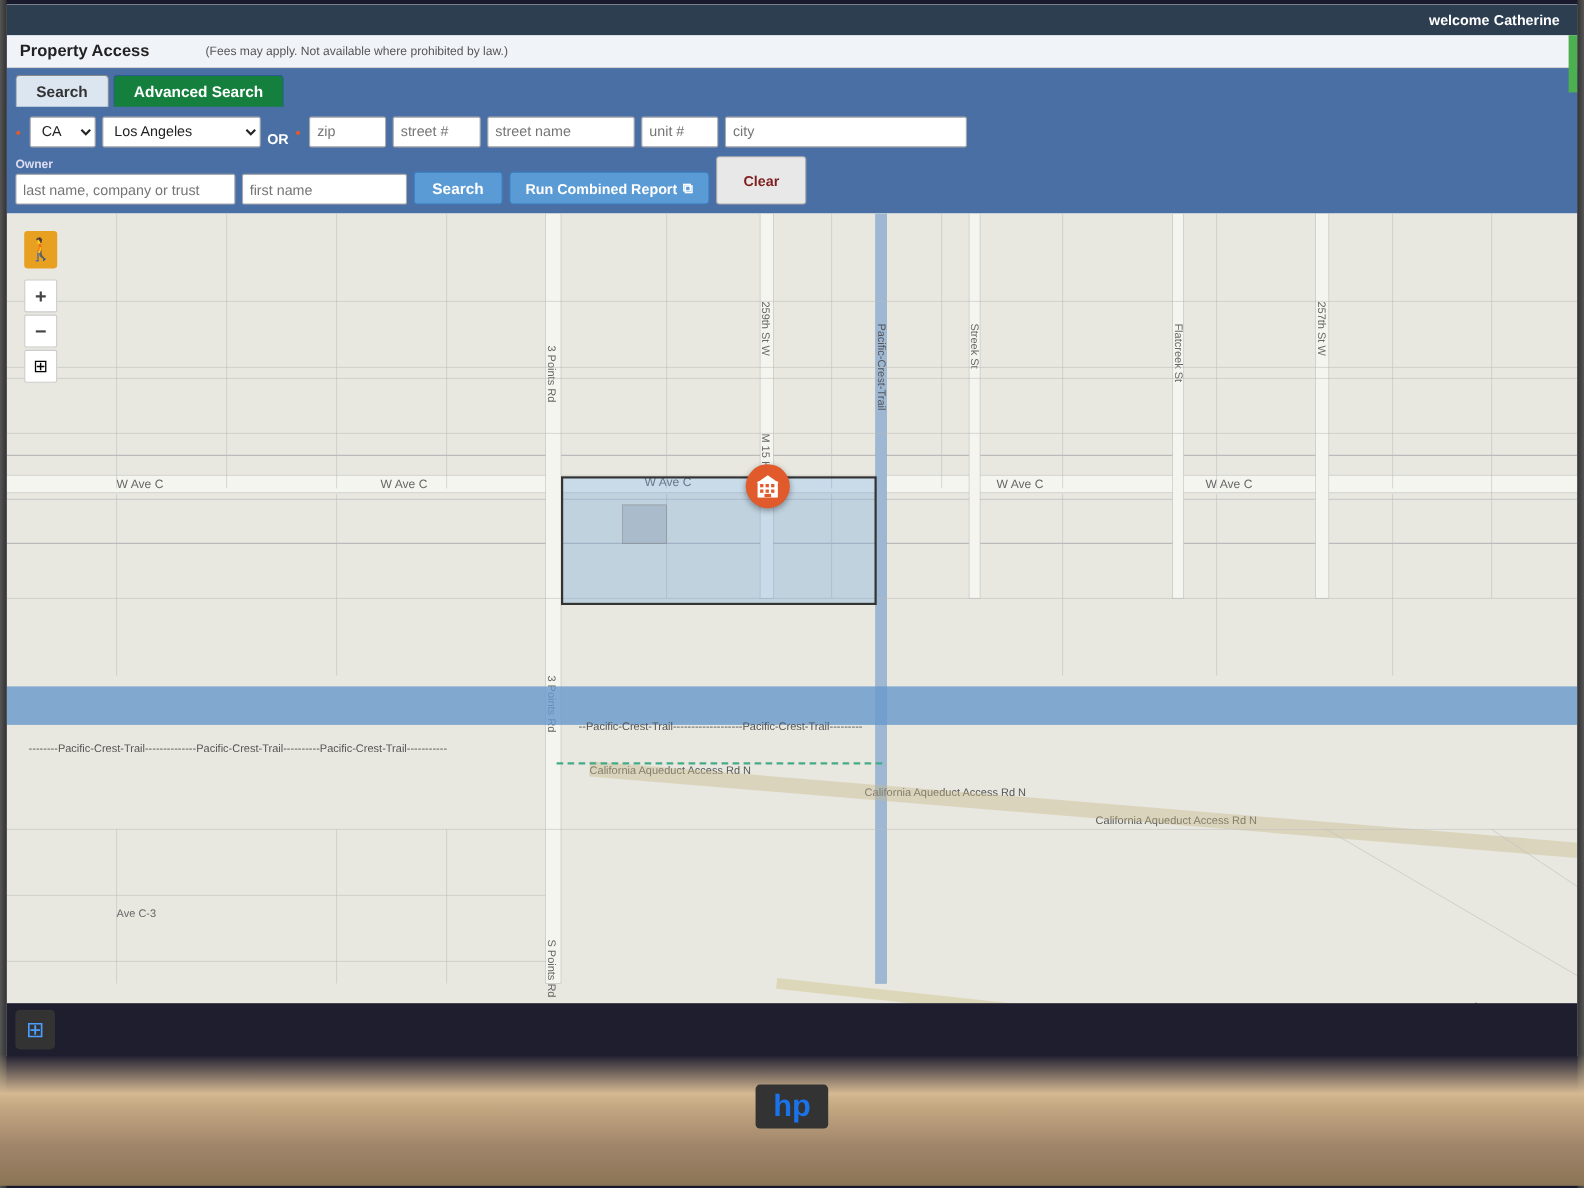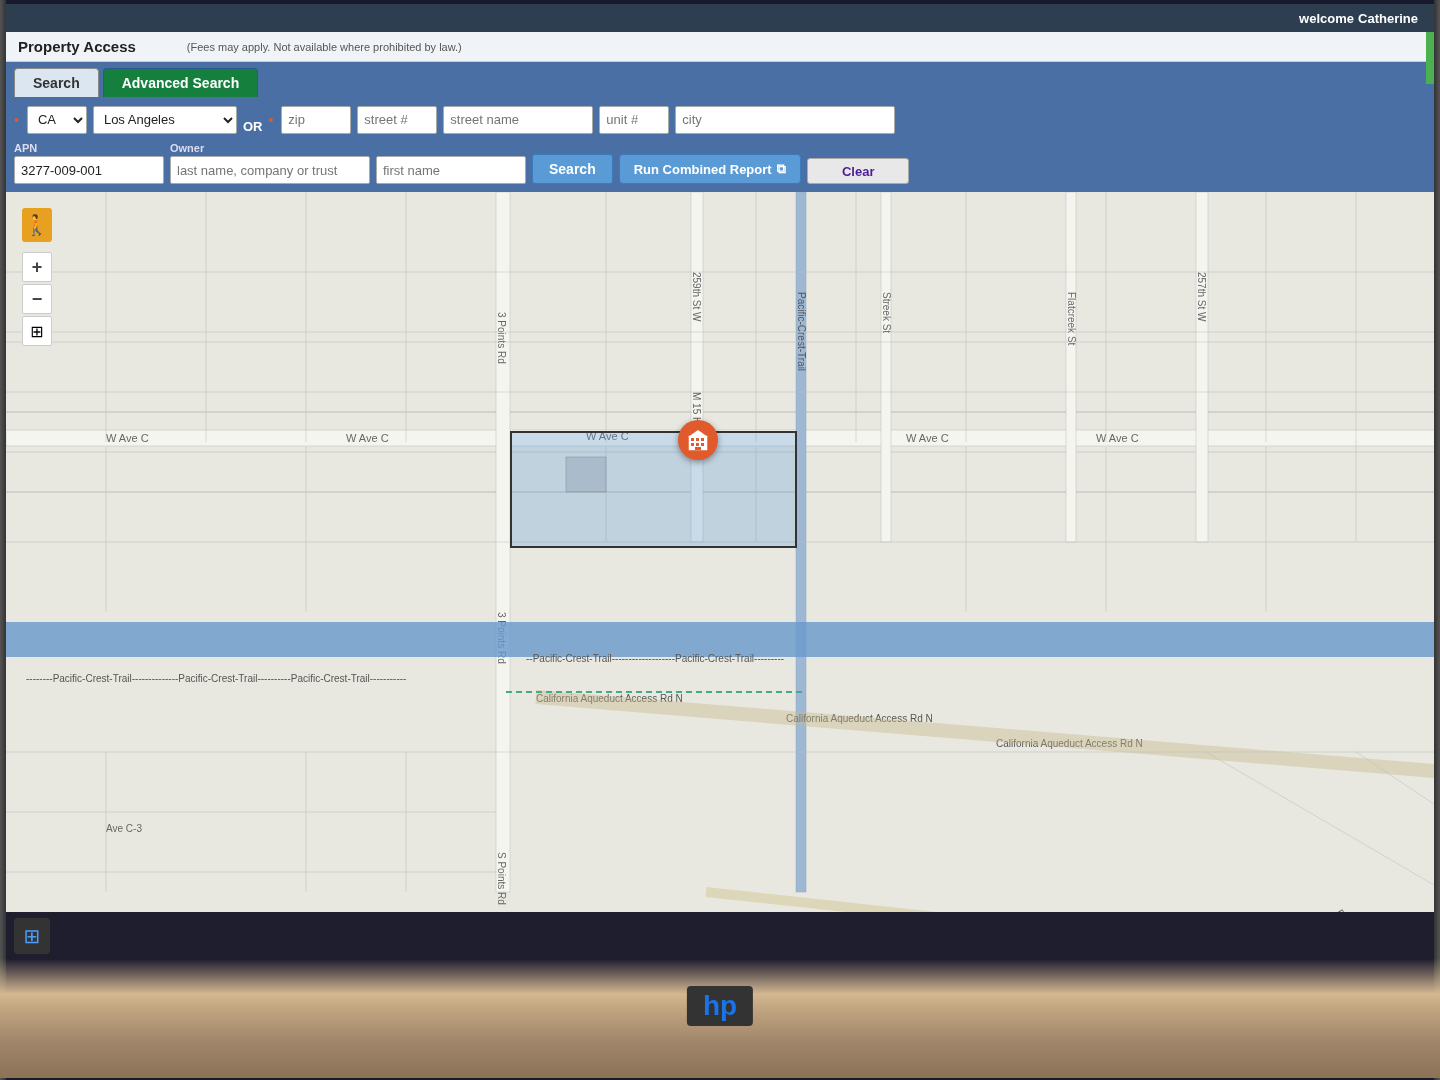--- a/index.html
+++ b/index.html
@@ -167,28 +167,28 @@
       cursor: pointer;
       border-radius: 4px;
       height: 30px;
       display: flex;
       align-items: center;
       gap: 5px;
     }
 
     .btn-clear {
       background: #e8e8e8;
-      color: #4c1d95;
+      color: #7f1d1d;
       border: 1px solid #aaa;
-      padding: 5px 34px;
+      padding: 5px 24px;
       font-size: 13px;
       font-weight: bold;
       cursor: pointer;
       border-radius: 3px;
-      height: 26px;
+      height: 44px;
     }
 
     
     #map-container {
       position: relative;
       width: 100%;
       height: calc(1080px - 28px - 44px - 46px - 46px);
       background: #e8e8e0;
       overflow: hidden;
     }
@@ -412,32 +412,28 @@
         <option>Los Angeles</option>
       </select>
 
       <span class="or-label">OR</span>
 
       <span class="section-dot">•</span>
       <input type="text" style="width: 70px;" placeholder="zip">
 
       <input type="text" style="width: 80px;" placeholder="street #">
 
-      <input type="text" style="width: 150px;" placeholder="street name">
+      <input type="text" style="width: 134px;" placeholder="street name">
 
       <input type="text" style="width: 70px;" placeholder="unit #">
 
       <input type="text" style="width: 220px;" placeholder="city">
     </div>
 
     <div id="search-row2">
-      <div class="field-group">
-        <span class="field-label">APN</span>
-        <input type="text" style="width: 150px;" value="3277-009-001">
-      </div>
 
       <div class="field-group">
         <span class="field-label">Owner</span>
         <div style="display:flex;gap:6px;">
           <input type="text" style="width: 200px;" placeholder="last name, company or trust">
           <input type="text" style="width: 150px;" placeholder="first name">
         </div>
       </div>
 
       <button class="btn-search">Search</button>

